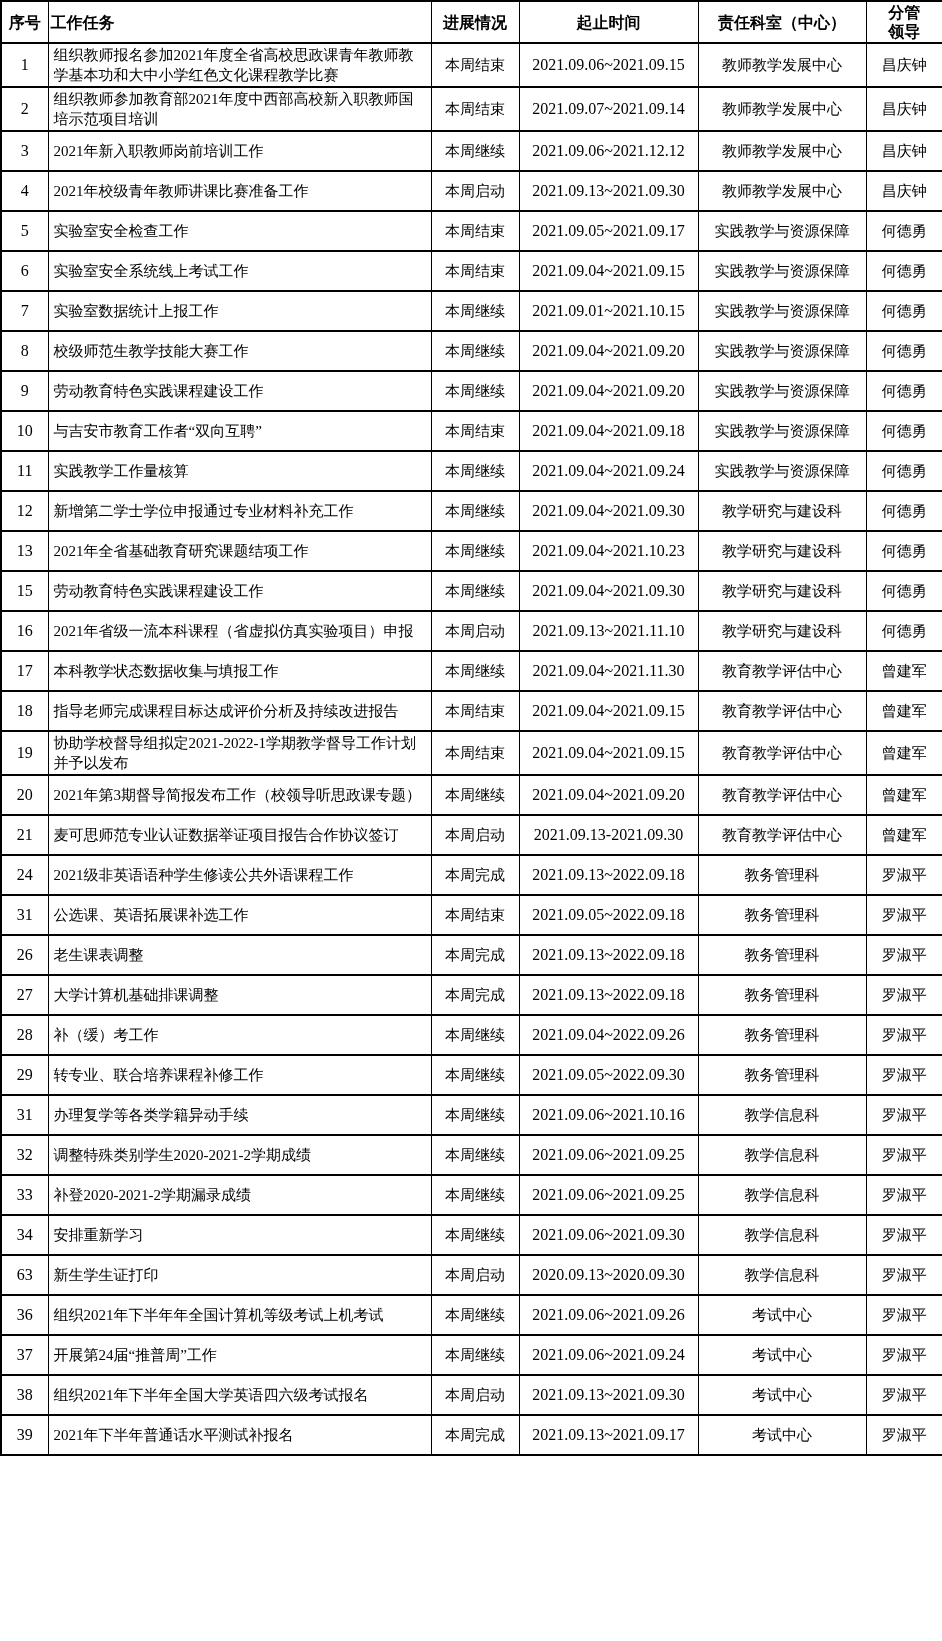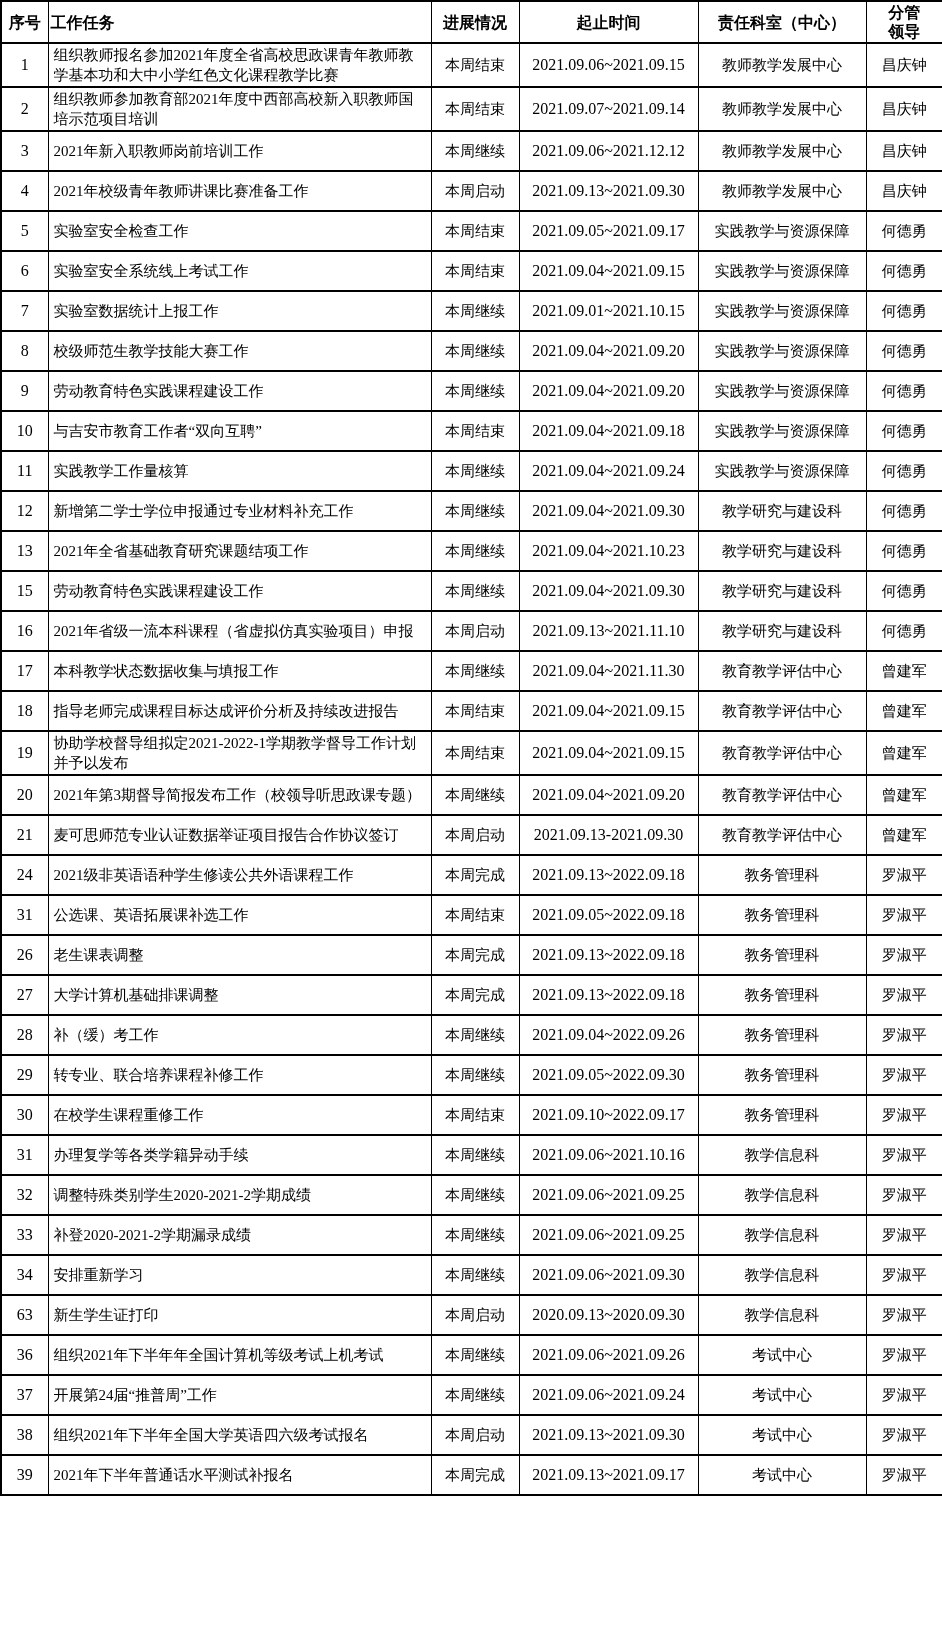--- a/index.html
+++ b/index.html
@@ -277,28 +277,20 @@
       </tr>
       <tr>
         <td class="col-no">29</td>
         <td class="col-task">转专业、联合培养课程补修工作</td>
         <td class="col-progress">本周继续</td>
         <td class="col-period">2021.09.05~2022.09.30</td>
         <td class="col-dept">教务管理科</td>
         <td class="col-leader">罗淑平</td>
       </tr>
       <tr>
-        <td class="col-no">30</td>
-        <td class="col-task">在校学生课程重修工作</td>
-        <td class="col-progress">本周结束</td>
-        <td class="col-period">2021.09.10~2022.09.17</td>
-        <td class="col-dept">教务管理科</td>
-        <td class="col-leader">罗淑平</td>
-      </tr>
-      <tr>
         <td class="col-no">31</td>
         <td class="col-task">办理复学等各类学籍异动手续</td>
         <td class="col-progress">本周继续</td>
         <td class="col-period">2021.09.06~2021.10.16</td>
         <td class="col-dept">教学信息科</td>
         <td class="col-leader">罗淑平</td>
       </tr>
       <tr>
         <td class="col-no">32</td>
         <td class="col-task">调整特殊类别学生2020-2021-2学期成绩</td>

